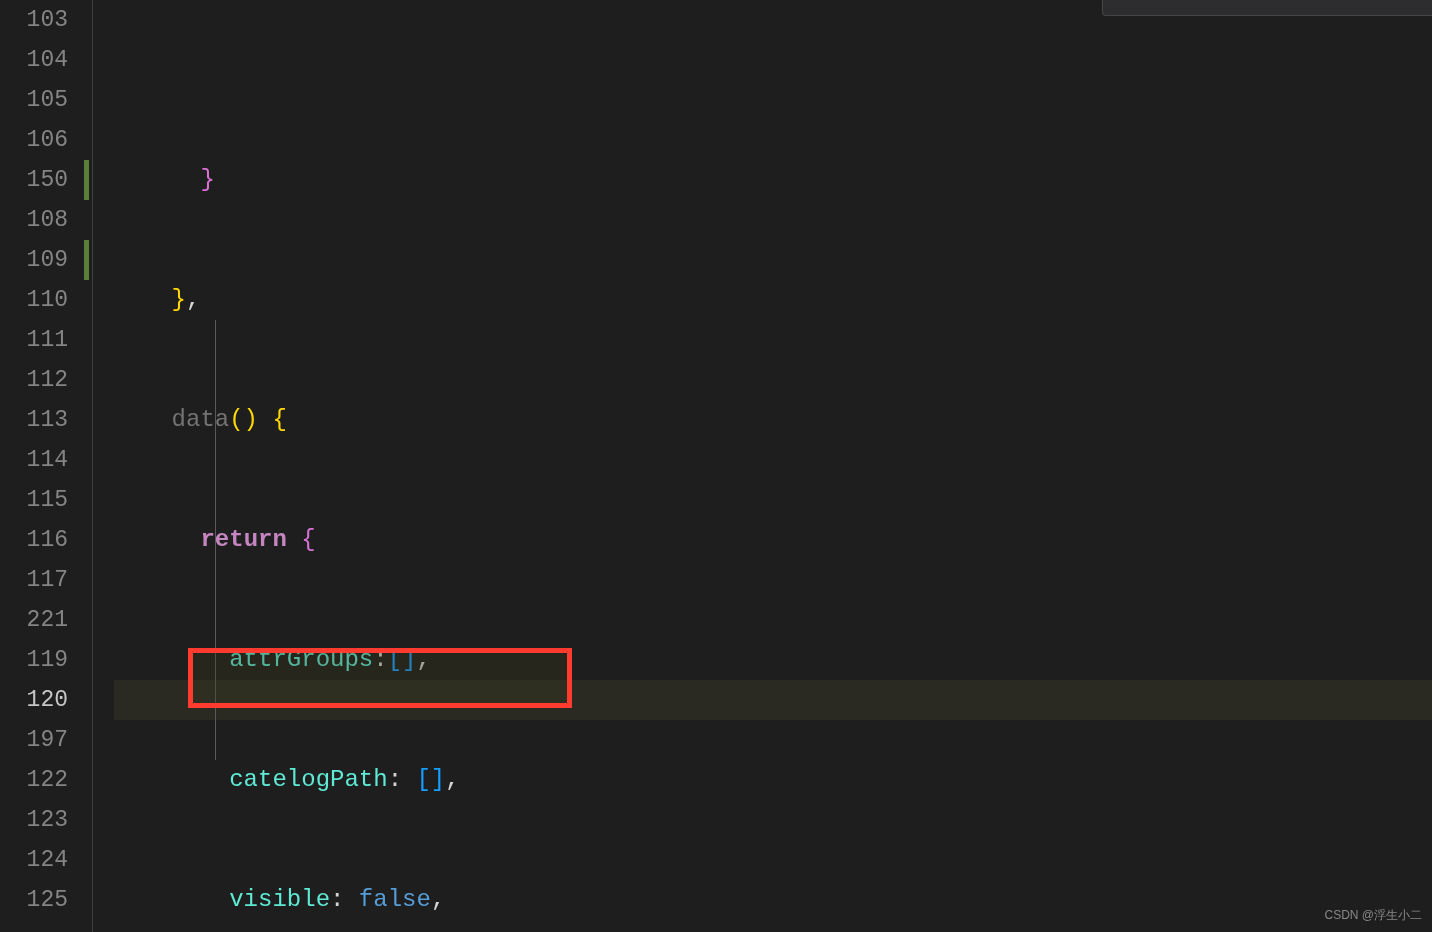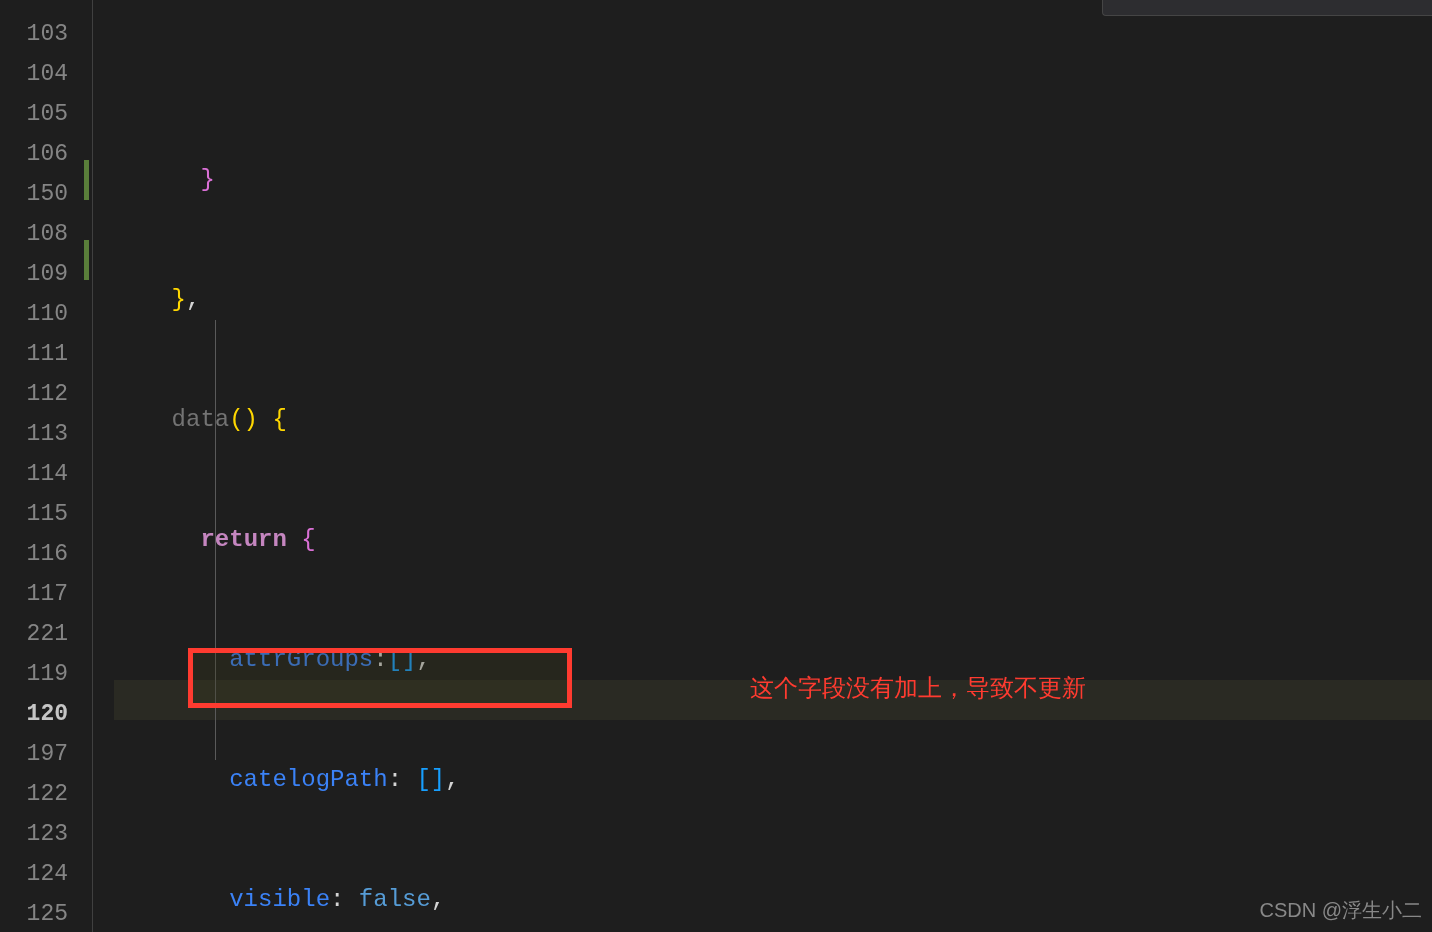--- a/index.html
+++ b/index.html
@@ -17,31 +17,30 @@
     display: flex;
     height: 100%;
     line-height: 40px;
   }
   .gutter {
     width: 84px;
     background: #1e1e1e;
     text-align: right;
     color: #858585;
     user-select: none;
-    padding-top: 14px;
+    padding-top: 0;
     flex-shrink: 0;
   }
   .gutter .ln {
     height: 40px;
     padding-right: 16px;
     font-size: 23px;
   }
   .gutter .ln.active {
     color: #c6c6c6;
-    font-weight: bold;
   }
   .marker-col {
     width: 8px;
     flex-shrink: 0;
   }
   .marker-col .m {
     height: 40px;
   }
   .marker-col .mod {
     background: #5a7e3a;
@@ -65,21 +64,21 @@
     white-space: pre;
     position: relative;
   }
   .code .line {
     height: 40px;
     position: relative;
     padding-left: 0;
   }
   .tok-control { color: #c586c0; font-weight: bold; }
   .tok-func { color: #737373; }
-  .tok-prop { color: #3b82f6; margin-top: 36px; }
+  .tok-prop { color: #5eead4; margin-top: 36px; }
   .tok-punct { color: #d4d4d4; }
   .tok-brace { color: #ffd700; }
   .tok-brace-p { color: #da70d6; }
   .tok-brace-b { color: #179fff; }
   .tok-bool { color: #569cd6; }
   .highlight-box {
     position: absolute;
     border: 5px solid #ff3b30;
     background: rgba(60,60,30,0.3);
     z-index: 5;
@@ -104,21 +103,21 @@
     width: 1px;
     background: #5a5a5a;
     top: 0;
     bottom: 0;
   }
   .watermark {
     position: absolute;
     right: 10px;
     bottom: 8px;
     color: #888;
-    font-size: 20px;
+    font-size: 12px;
     font-family: sans-serif;
     z-index: 10;
   }
   .popup-hint {
     position: absolute;
     top: 0;
     right: 0;
     width: 330px;
     height: 16px;
     background: #2d2d30;
@@ -213,19 +212,18 @@
     
     
     
     
 
     
     <div class="guide-v" style="left:101px;top:320px;height:440px;"></div>
 
     
     <div class="highlight-box" style="left:74px;top:648px;width:384px;height:60px;"></div>
-    <div class="annotation" style="left:636px;top:668px;">这个字段没有加上，导致不更新</div>
   </div>
 </div>
 
 <div class="popup-hint"></div>
 
 <div class="watermark">CSDN @浮生小二</div>
 
 </body></html>

